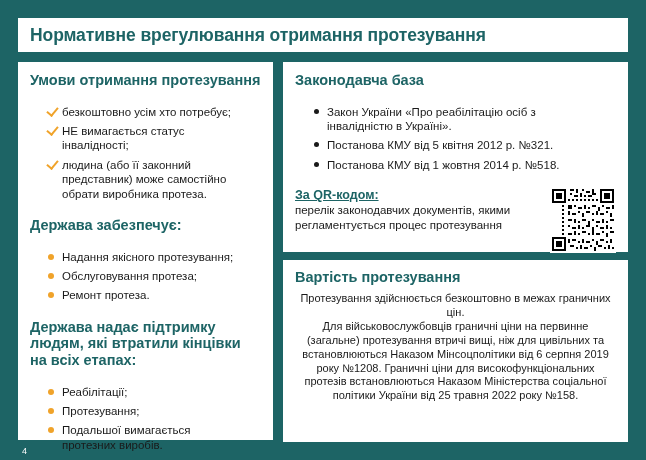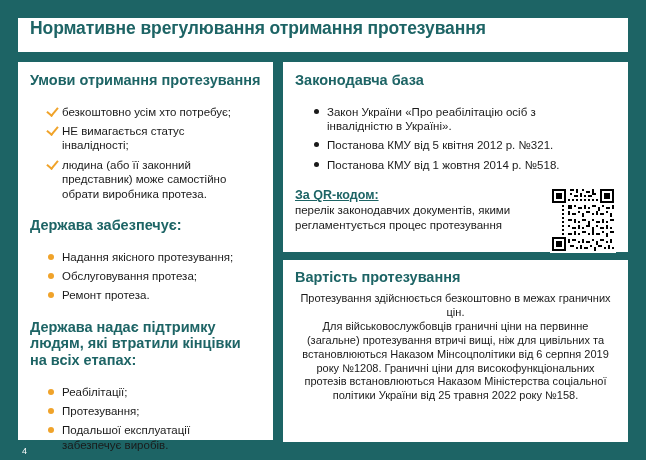--- a/index.html
+++ b/index.html
@@ -22,20 +22,21 @@
   }
   
   .title-bar {
     position: absolute;
     left: 18px;
     top: 18px;
     width: 610px;
     height: 34px;
     background: #ffffff;
     display: flex;
+    align-items: center;
     padding-left: 12px;
   }
   .title-bar .title-text {
     color: #1d6465;
     font-size: 17.5px;
     font-weight: bold;
     letter-spacing: -0.1px;
     white-space: nowrap;
   }
   
@@ -180,21 +181,21 @@
     <div class="head sub">Держава забезпечує:</div>
     <ul class="list dot">
       <li>Надання якісного протезування;</li>
       <li>Обслуговування протеза;</li>
       <li>Ремонт протеза.</li>
     </ul>
     <div class="head sub">Держава надає підтримку людям, які втратили кінцівки на всіх етапах:</div>
     <ul class="list dot">
       <li>Реабілітації;</li>
       <li>Протезування;</li>
-      <li>Подальшої експлуатації забезпечує виробів.</li>
+      <li>Подальшої вимагається протезних виробів.</li>
     </ul>
   </div>
 
   <div class="col-right">
     <div class="head">Законодавча база</div>
     <ul class="list dotdark">
       <li>Закон України «Про реабілітацію осіб з інвалідністю в Україні».</li>
       <li>Постанова КМУ від 5 квітня 2012 р. №321.</li>
       <li>Постанова КМУ від 1 жовтня 2014 р. №518.</li>
     </ul>

